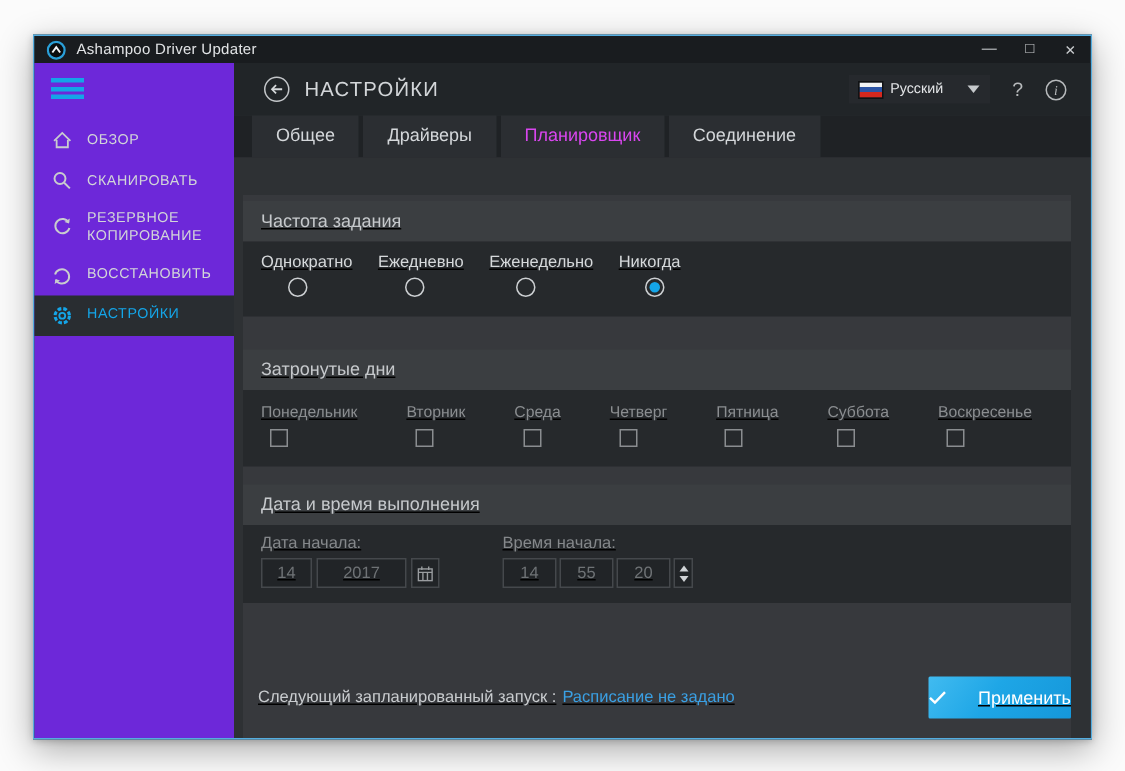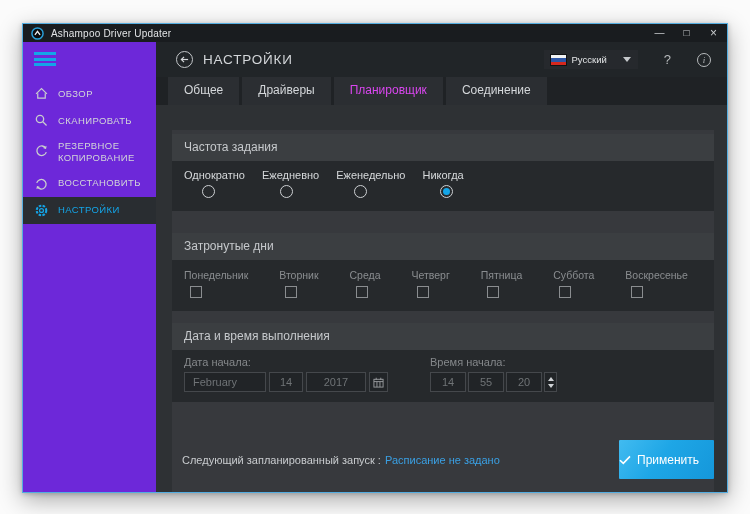--- a/index.html
+++ b/index.html
@@ -46,21 +46,21 @@
   .main { flex:1; display:flex; flex-direction:column; min-width:0; background:#2e3134; }
   .header {
     height:35px; background:#212528; display:flex; align-items:center;
     padding:0 10px 0 20px; flex:0 0 auto;
   }
   .backbtn {
     width:17px; height:17px; border:1.5px solid #c3c6c9; border-radius:50%;
     display:flex; align-items:center; justify-content:center; color:#d6d9db;
   }
   .pagetitle { margin-left:10px; font-size:13.5px; color:#d3d6d9; letter-spacing:.8px; }
-  .headright { margin-left:auto; display:flex; align-items:center; gap:26px; margin-right:6px; }
+  .headright { margin-left:auto; display:flex; align-items:center; gap:15px; margin-right:6px; }
   .langbox {
     height:19px; background:#26292d; display:flex; align-items:center;
     padding:0 7px; gap:6px;
   }
   .flag { width:15px; height:10px;
     background:linear-gradient(180deg,#f2f3f4 0%,#f2f3f4 33%,#2d55a5 33%,#2d55a5 66%,#d5281e 66%,#d5281e 100%);
     outline:1px solid #101214; }
   .langlabel { font-size:9.5px; color:#e3e5e7; }
   .dropdown-arrow { width:0; height:0; border-left:4px solid transparent; border-right:4px solid transparent; border-top:5px solid #c6c9cc; margin-left:10px; }
   .helpbtn { color:#b7babc; font-size:13px; }
@@ -70,21 +70,21 @@
     font-family:"Liberation Serif","DejaVu Serif",serif; font-style:italic;
   }
   
   .tabs { height:28px; background:#1f2225; display:flex; padding-left:12px; flex:0 0 auto; }
   .tab {
     background:#2b2e32; color:#d4d7da; font-size:12px;
     padding:0 16px; line-height:27px; margin-right:3px; white-space:nowrap;
   }
   .tab.active { color:#d946ef; }
   
-  .content { flex:1; background:#2e3134; padding:25px 13px 0 16px; min-height:0; }
+  .content { flex:1; background:#2e3134; padding:25px 13px 0 6px; min-height:0;text-decoration:underline; }
   .panel { background:#37393d; height:100%; display:flex; flex-direction:column; padding-bottom:13px; }
   .sect-head {
     height:27px; line-height:27px; background:#3b3e41;
     color:#c6c9cc; font-size:12px; padding-left:12px; flex:0 0 auto;
   }
   .sect-row { background:#26292c; flex:0 0 auto; }
   .sec1 { margin-top:4px; }
   .sec2 { margin-top:22px; }
   .sec3 { margin-top:12px; }
   
@@ -120,23 +120,23 @@
     width:13px; height:20px; border:1px solid #45484c; background:#212427;
     display:flex; flex-direction:column; align-items:center; justify-content:center; gap:3px; margin-right:0;
   }
   .tri-up { width:0; height:0; border-left:3.5px solid transparent; border-right:3.5px solid transparent; border-bottom:4px solid #cfd2d5; }
   .tri-down { width:0; height:0; border-left:3.5px solid transparent; border-right:3.5px solid transparent; border-top:4px solid #cfd2d5; }
   
   .footer { margin-top:auto; display:flex; align-items:center; padding-left:10px; flex:0 0 auto; }
   .status { font-size:11px; color:#c9cccf; }
   .statuslink { font-size:11px; color:#3aa0e4; margin-left:4px; }
   .applybtn {
-    margin-left:auto; width:95px; height:39px;
+    margin-left:auto; width:95px; height:28px;
     background:linear-gradient(125deg,#41bbf0 0%,#1ea6e6 45%,#1597da 100%);
-    color:#ffffff; font-size:12px; display:flex; align-items:center; justify-content:flex-start; gap:6px;
+    color:#ffffff; font-size:12px; display:flex; align-items:center; justify-content:space-between; gap:6px;
     border-radius:1px;
   }
   svg { display:block; }
 </style>
 </head>
 <body>
 
 <div class="window">
 
   <div class="titlebar">
@@ -295,21 +295,20 @@
               <span class="day-label">Воскресенье</span>
               <span class="checkbox"></span>
             </div>
           </div>
 
           <div class="sect-head sec3">Дата и время выполнения</div>
           <div class="sect-row row-dt">
             <div class="dategroup">
               <span class="dt-label">Дата начала:</span>
               <div class="dt-boxes">
-                <span class="dtbox box-month">February</span>
                 <span class="dtbox box-day">14</span>
                 <span class="dtbox box-year">2017</span>
                 <span class="dtbox calbtn">
                   <svg viewBox="0 0 12 12" width="11" height="11" stroke="currentColor" fill="none" stroke-width="1">
                     <rect x="1" y="2.5" width="10" height="8.5"></rect>
                     <line x1="3.5" y1="0.8" x2="3.5" y2="3.2"></line>
                       <line x1="8.5" y1="0.8" x2="8.5" y2="3.2"></line>
                     <line x1="1" y1="5" x2="11" y2="5"></line>
                       <line x1="4.3" y1="5" x2="4.3" y2="11"></line>
                       <line x1="7.6" y1="5" x2="7.6" y2="11"></line>

